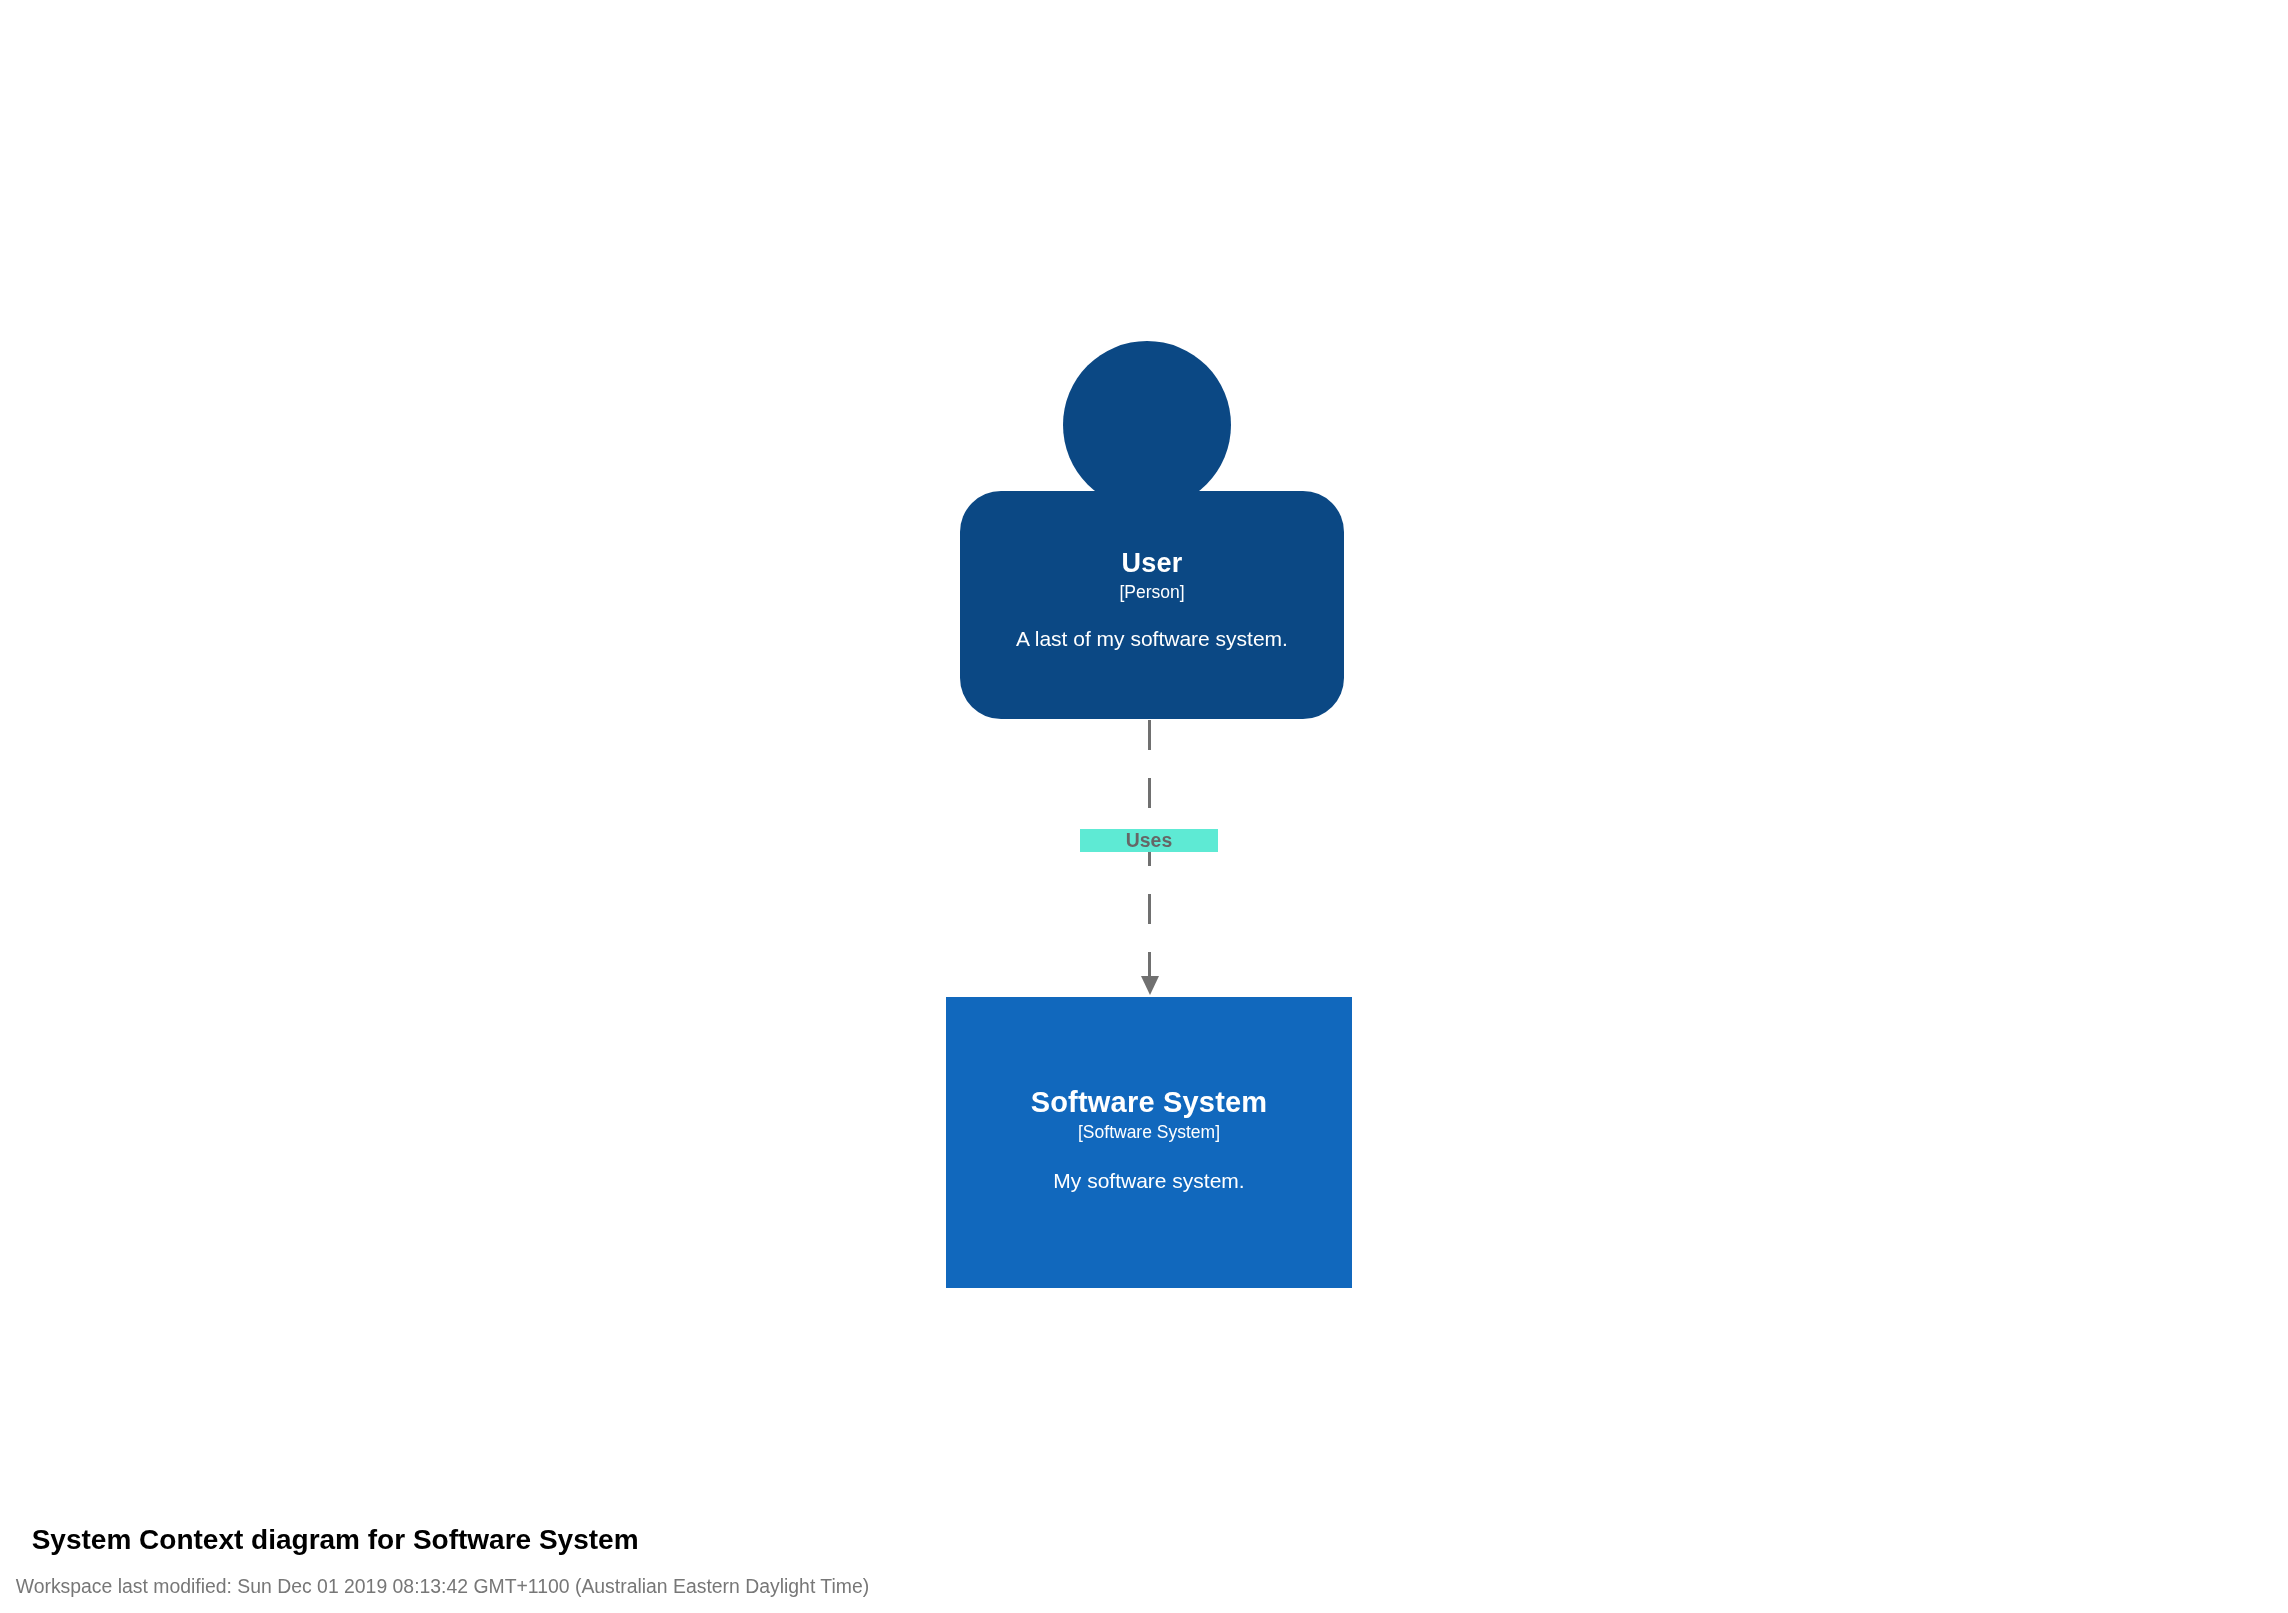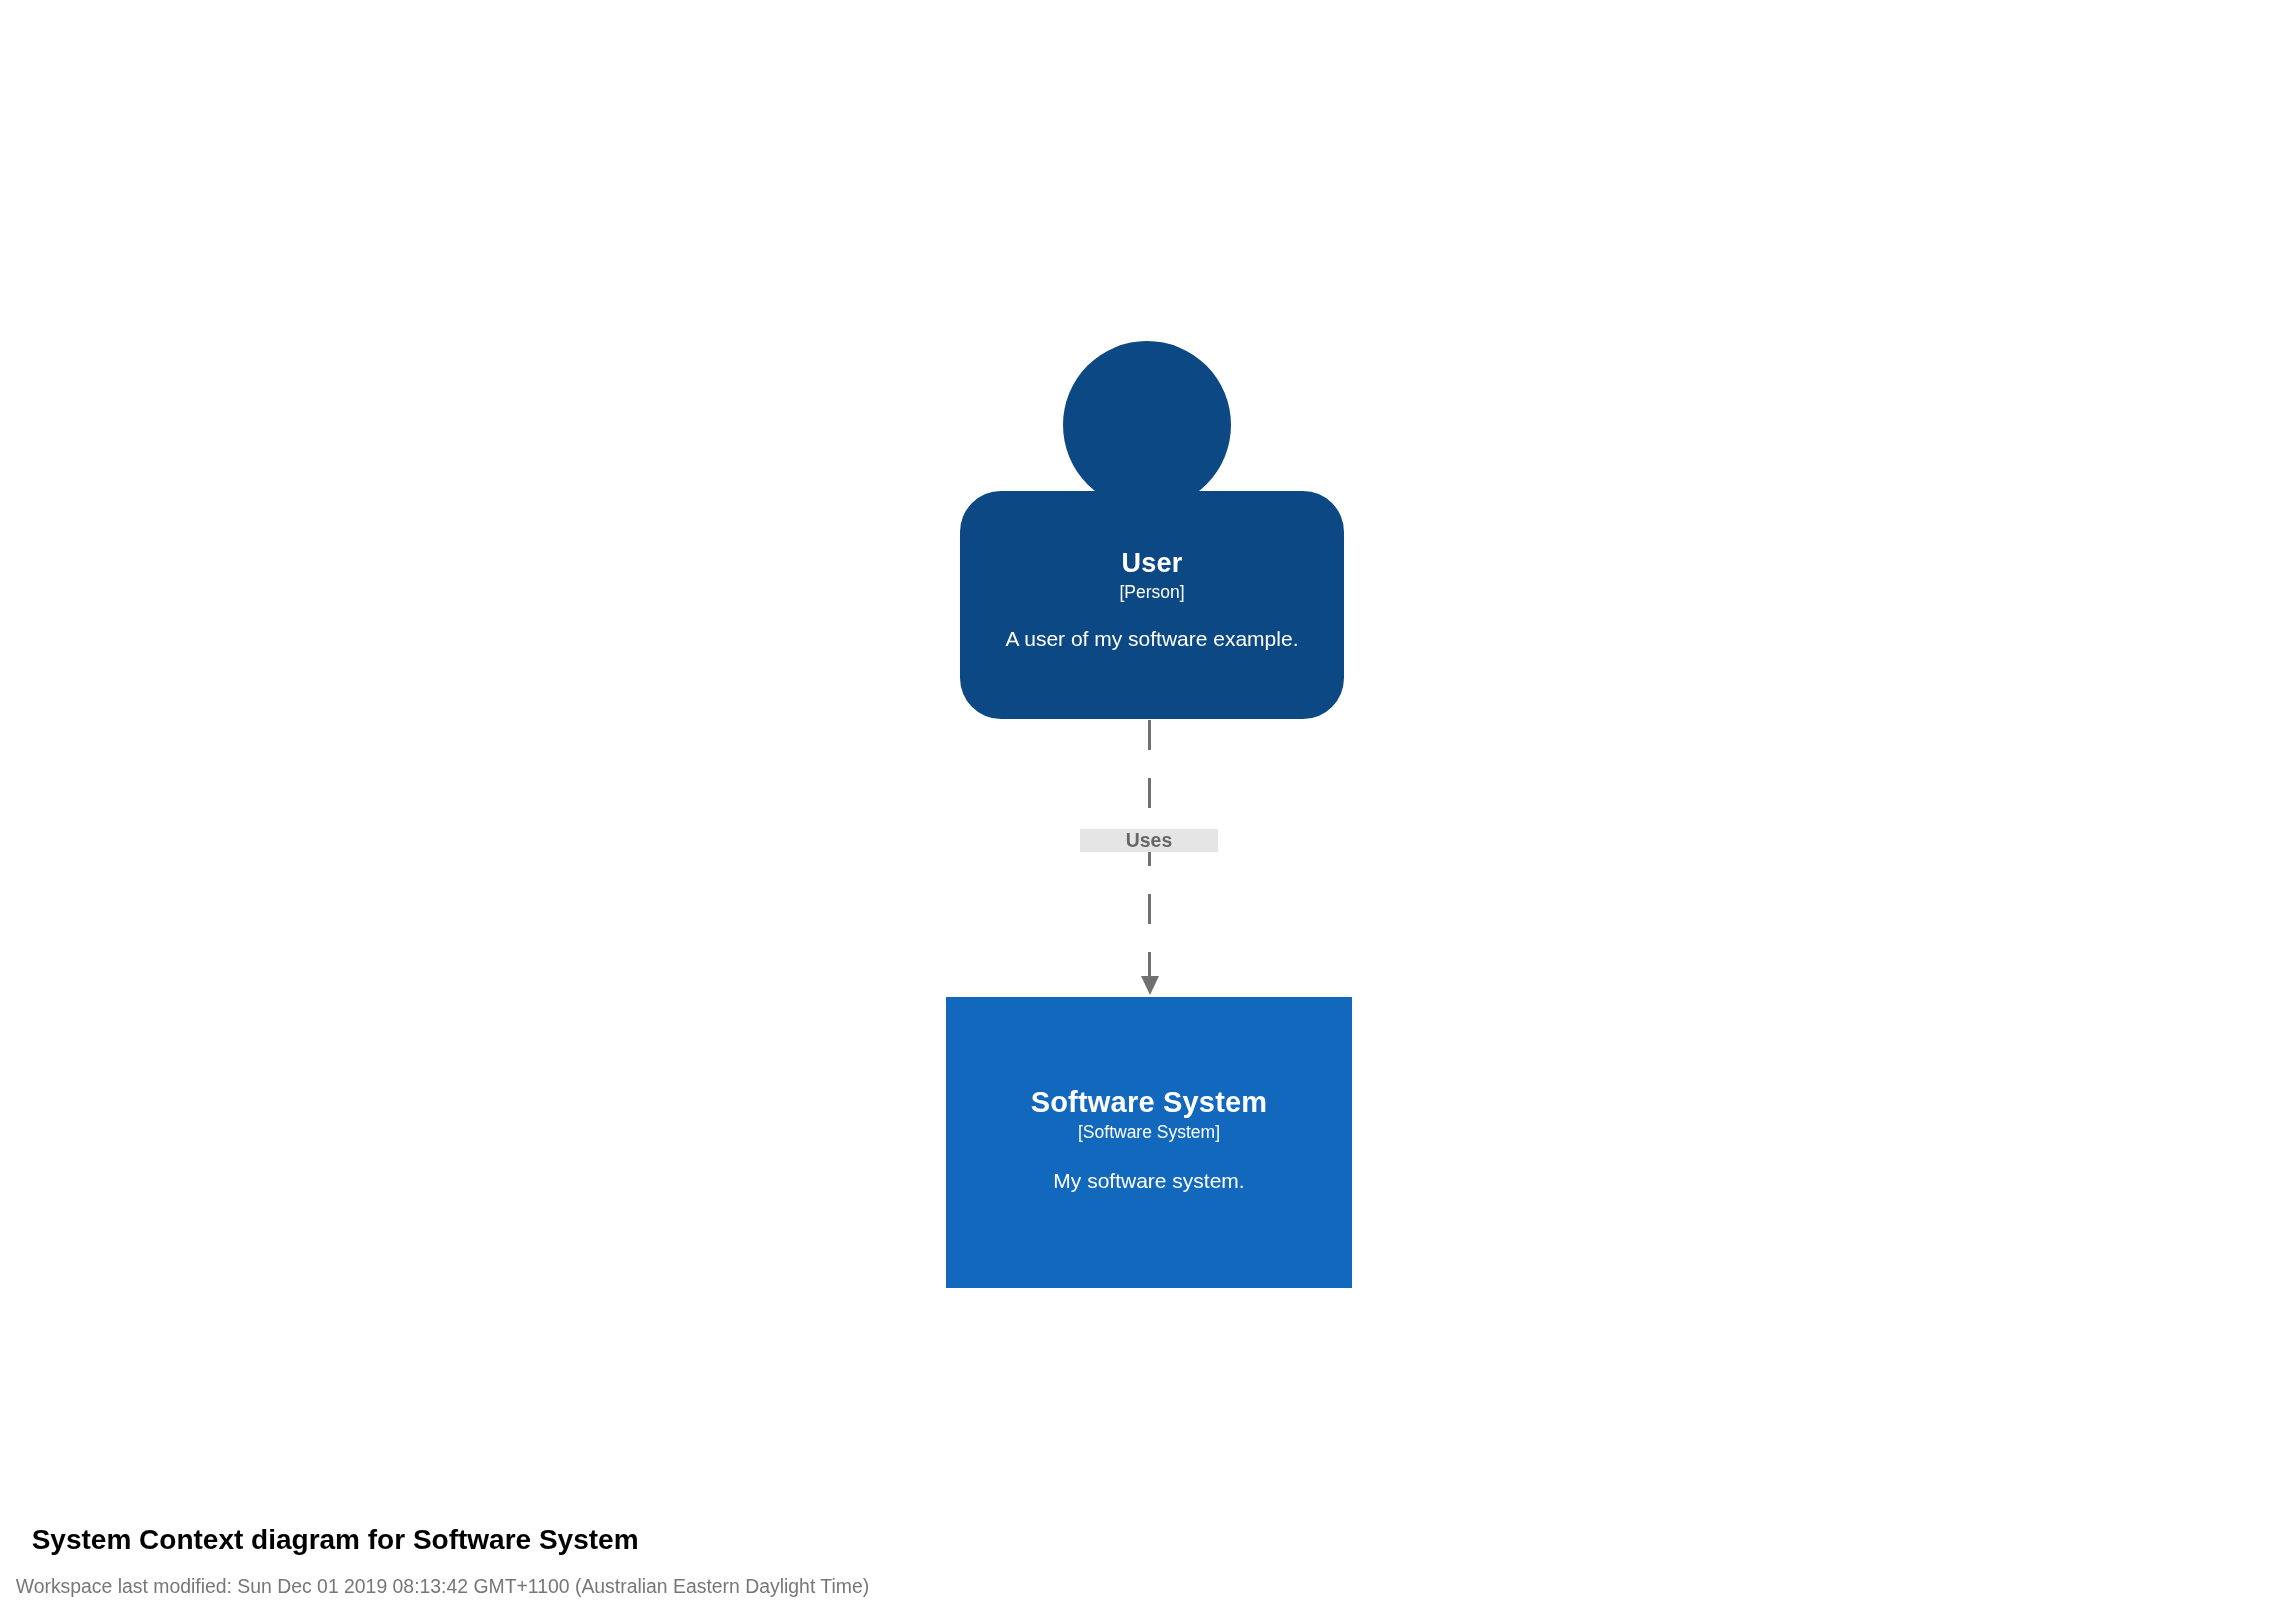--- a/index.html
+++ b/index.html
@@ -149,21 +149,21 @@
   }
   .relationship-label {
     position: absolute;
     left: 1080px;
     top: 829px;
     width: 138px;
     text-align: center;
     font-size: 19.4px;
     font-weight: bold;
     color: #666666;
-    background: #e5e5e5;
+    background: #5eead4;
     line-height: 1.2;
   }
 
   
   .caption {
     position: absolute;
     left: 15.7px;
     top: 1506px;
     width: 1846px;
   }
@@ -193,21 +193,21 @@
 <body>
 
 <div id="diagram-canvas">
 
   <div class="person-element">
     <div class="person-head"></div>
     <div class="person-body"></div>
     <div class="person-text">
       <div class="person-name">User</div>
       <div class="person-type">[Person]</div>
-      <div class="person-desc">A user of my software example.</div>
+      <div class="person-desc">A last of my software system.</div>
     </div>
   </div>
 
   <div class="relationship-line"></div>
   <div class="relationship-arrow"></div>
   <div class="relationship-label">Uses</div>
 
   <div class="system-element">
     <div class="system-name">Software System</div>
     <div class="system-type">[Software System]</div>

